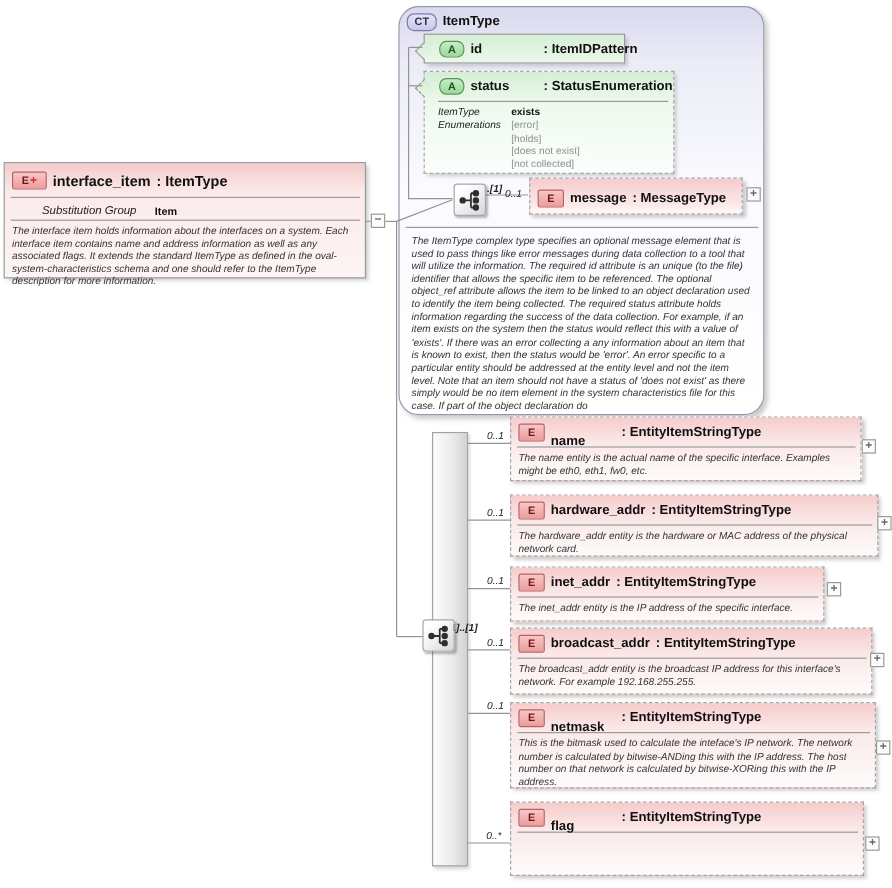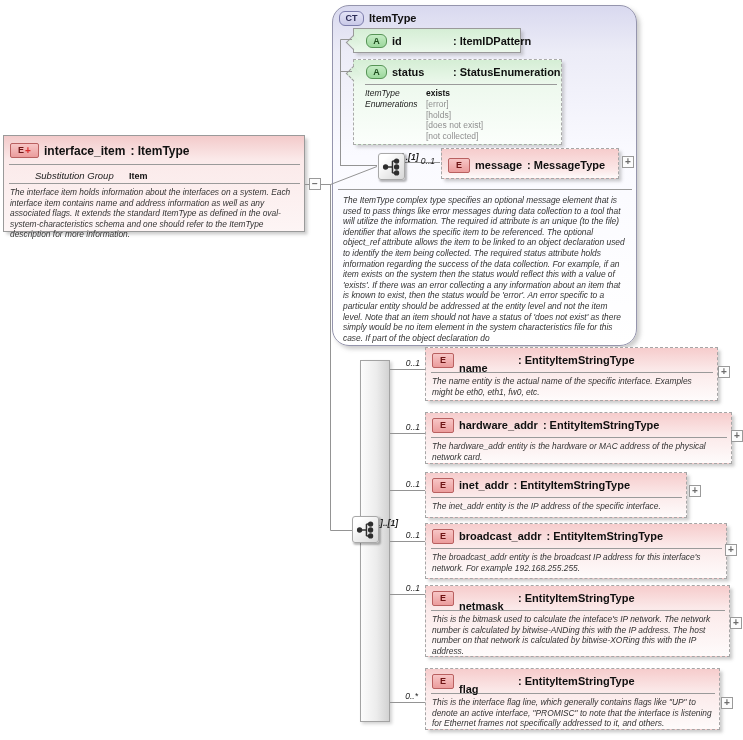--- a/index.html
+++ b/index.html
@@ -268,15 +268,14 @@
 <div class="toggle" style="left:730px;top:617px;">+</div>
 
 <div class="card" style="left:394px;top:691px;width:24px;text-align:right;">0..*</div>
 <div class="abs ebox" style="left:425px;top:668px;width:295px;height:62px;">
   <div class="hdr">
     <span class="badge-e">E</span>
     <span class="ename">flag</span>
     <span>: EntityItemStringType</span>
   </div>
   <div class="sepline"></div>
-  <div class="desc">This is the interface flag line, which generally contains flags like "UP" to denote an active interface, "PROMISC" to note that the interface is listening for Ethernet frames not specifically addressed to it, and others.</div>
 </div>
 <div class="toggle" style="left:721px;top:697px;">+</div>
 
 </body></html>

